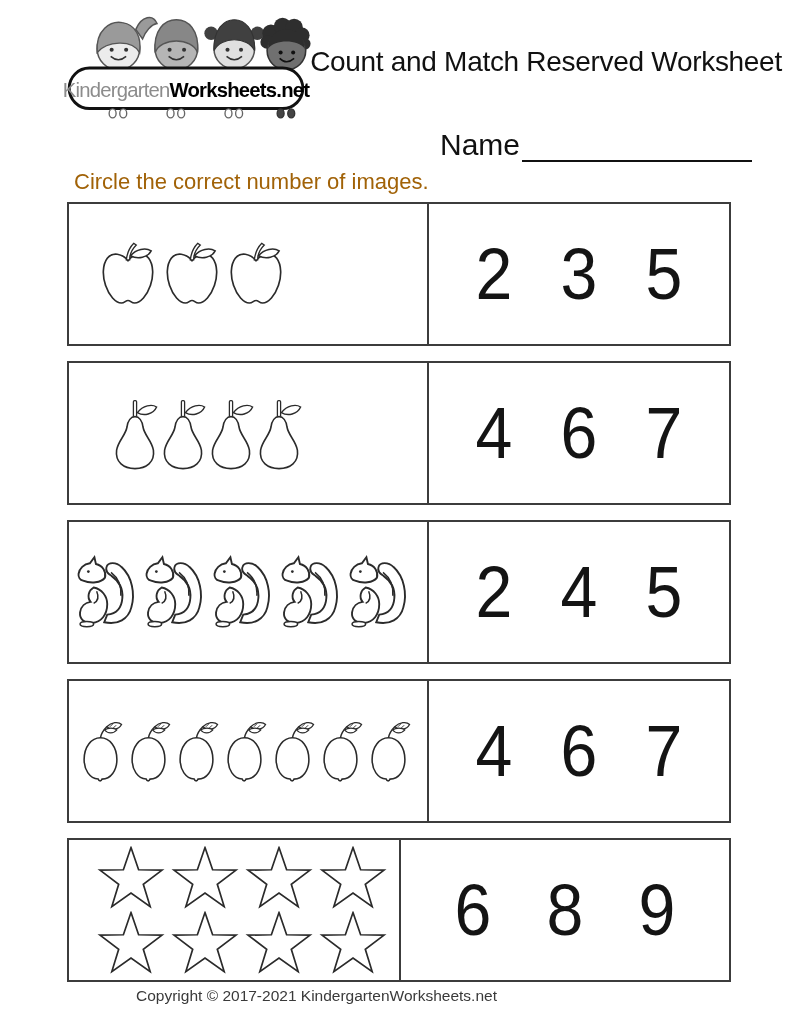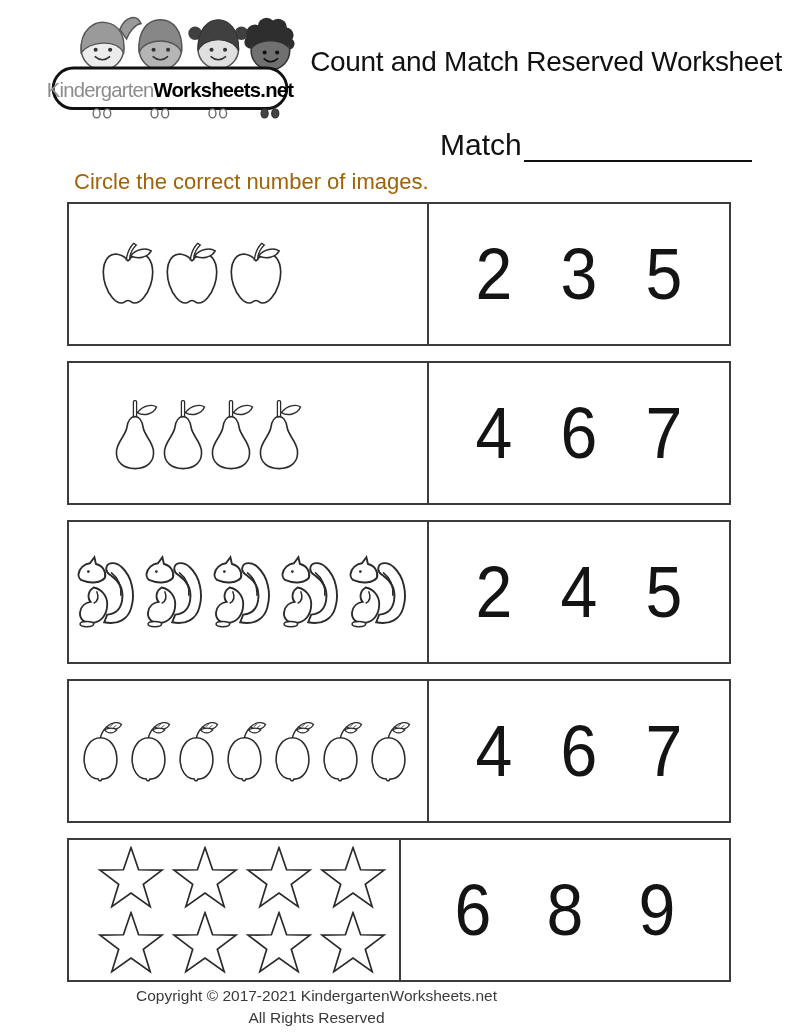--- a/index.html
+++ b/index.html
@@ -2,21 +2,21 @@
 <html><head>
 <meta charset="utf-8">
 <style>
   * { margin:0; padding:0; box-sizing:border-box; }
   html,body { background:#ffffff; }
   body {
     width:800px; height:1035px; position:relative;
     font-family:"Liberation Sans", sans-serif; color:#1c1c1c; overflow:hidden;
   }
   
-  .logo-wrap { position:absolute; left:42px; top:12px; width:256px; }
+  .logo-wrap { position:absolute; left:58px; top:12px; width:256px; }
   .logo-svg { display:block; width:256px; height:112px; }
   .site-url {
     position:absolute; left:6px; top:112px; width:250px;
     font-size:15px; letter-spacing:.4px; color:#8a8a8a; white-space:nowrap;
   }
   .main-title {
     position:absolute; left:300px; top:46px; width:492px;
     text-align:center; font-size:28px; font-weight:400; letter-spacing:-.3px; color:#111;
   }
   .name-row {
@@ -155,21 +155,21 @@
         <ellipse cx="181" cy="105" rx="3.6" ry="4.6"></ellipse>
       <ellipse cx="224" cy="105" rx="3.6" ry="4.6" fill="#444" stroke="#333"></ellipse>
         <ellipse cx="235" cy="105" rx="3.6" ry="4.6" fill="#444" stroke="#333"></ellipse>
     </g>
   </svg>
 </div>
 
 <h1 class="main-title">Count and Match Reserved Worksheet</h1>
 
 <div class="name-row">
-  <span class="name-label">Match</span>
+  <span class="name-label">Name</span>
   <span class="name-line"></span>
 </div>
 
 <div class="instruction">Circle the correct number of images.</div>
 
 <div class="rows-wrap">
 
   <div class="sheet-row">
     <div class="cell-images imgs-apple">
         <svg class="pic pic-apple" viewBox="0 0 70 82" width="58" height="68">
@@ -298,14 +298,13 @@
       <span class="num">6</span>
       <span class="num">8</span>
       <span class="num">9</span>
     </div>
   </div>
 
 </div>
 
 <div class="footer">
   <div>Copyright © 2017-2021 KindergartenWorksheets.net</div>
-  <div>All Rights Reserved</div>
 </div>
 
 </body></html>

